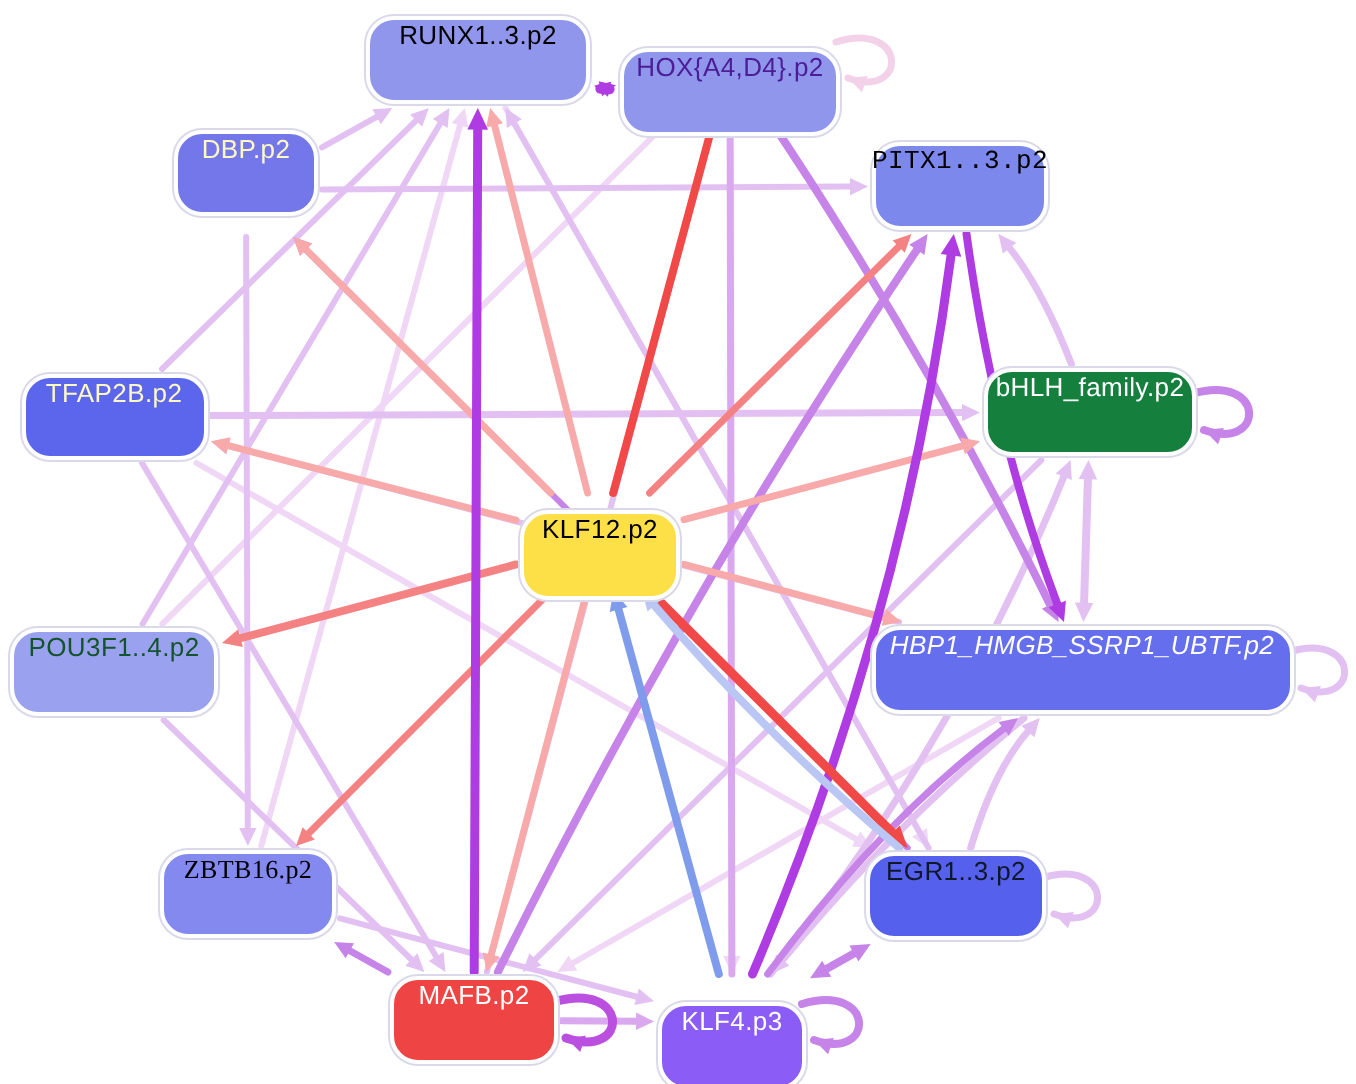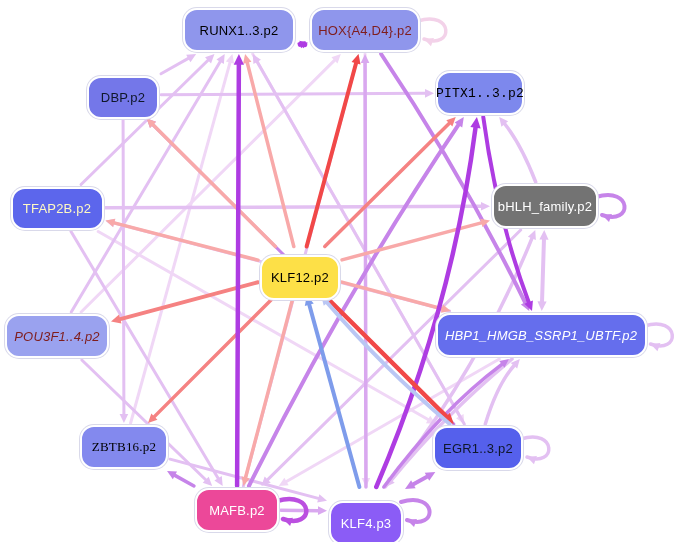--- a/index.html
+++ b/index.html
@@ -6,21 +6,21 @@
   #stage{
     position:relative;
     width:678px;height:542px;
     background:#ffffff;
     font-family:"Liberation Sans", sans-serif;
     overflow:hidden;
   }
   #edge-layer{position:absolute;left:0;top:0;width:678px;height:542px;}
   .node{
     position:absolute;
-    display:flex;align-items:center;justify-content:center;
+    display:flex;justify-content:center;
     border-radius:14px;
     border:2px solid #ffffff;
     box-shadow:0 0 0 1px #d9d9ea;
     box-sizing:border-box;
     font-size:13px;
     letter-spacing:0.2px;
     cursor:pointer;
     white-space:nowrap;
   }
   .node-label{pointer-events:none;}
@@ -141,49 +141,49 @@
       <polygon points="527,457 536.9370669273438,456.04234615779563 533.9627067586151,464.15423752705595" fill="#e3c0f2"></polygon>
       <path d="M 277 501 C 315 490, 315 530, 283 519" stroke="#bb4fe0" stroke-width="4.5" fill="none" stroke-linecap="round"></path>
       <polygon points="283,519 292.91552399371153,517.8403518076024 290.1068347937761,526.0110840255965" fill="#bb4fe0"></polygon>
       <path d="M 401 502 C 438 491, 438 531, 407 520" stroke="#c684e9" stroke-width="4" fill="none" stroke-linecap="round"></path>
       <polygon points="407,520 416.92650024046895,518.9384007460579 414.03719917819353,527.0809764670158" fill="#c684e9"></polygon>
     </svg>
 
   <div class="node" style="left: 183px; top: 8px; width: 112px; height: 44px; background: rgb(143, 150, 236); color: rgb(0, 0, 0);">
       <span class="node-label">RUNX1..3.p2</span>
     </div>
-  <div class="node" style="left: 310px; top: 8px; width: 110px; height: 44px; background: rgb(143, 150, 236); color: #7f1d1d;">
+  <div class="node" style="left: 310px; top: 24px; width: 110px; height: 44px; background: rgb(143, 150, 236); color: #4c1d95;">
       <span class="node-label">HOX{A4,D4}.p2</span>
     </div>
-  <div class="node" style="left: 87px; top: 76px; width: 72px; height: 43px; background: rgb(116, 119, 233); color: #0f172a;">
+  <div class="node" style="left: 87px; top: 65px; width: 72px; height: 43px; background: rgb(116, 119, 233); color: #fef9c3;">
       <span class="node-label">DBP.p2</span>
     </div>
   <div class="node" style="left: 436px; top: 71px; width: 88px; height: 44px; background: rgb(125, 136, 237); color: rgb(0, 0, 0); font-family: Liberation Mono, monospace;">
       <span class="node-label">PITX1..3.p2</span>
     </div>
   <div class="node" style="left: 10.5px; top: 186.5px; width: 93px; height: 43px; background: rgb(92, 102, 236); color: #fef9c3;">
       <span class="node-label">TFAP2B.p2</span>
     </div>
-  <div class="node" style="left: 492px; top: 184px; width: 106px; height: 44px; background: #737373; color: rgb(255, 255, 255);">
+  <div class="node" style="left: 492px; top: 184px; width: 106px; height: 44px; background: #15803d; color: rgb(255, 255, 255);">
       <span class="node-label">bHLH_family.p2</span>
     </div>
   <div class="node" style="left: 260px; top: 255px; width: 80px; height: 45px; background: #fde047; color: rgb(0, 0, 0);">
       <span class="node-label">KLF12.p2</span>
     </div>
-  <div class="node" style="left: 5px; top: 314px; width: 104px; height: 44px; background: rgb(154, 162, 239); color: #7f1d1d; font-style: italic;">
+  <div class="node" style="left: 5px; top: 314px; width: 104px; height: 44px; background: rgb(154, 162, 239); color: #14532d;">
       <span class="node-label">POU3F1..4.p2</span>
     </div>
   <div class="node" style="left: 435.5px; top: 313px; width: 211px; height: 44px; background: rgb(101, 110, 237); color: rgb(255, 255, 255); font-style: italic;">
       <span class="node-label">HBP1_HMGB_SSRP1_UBTF.p2</span>
     </div>
   <div class="node" style="left: 80px; top: 425px; width: 88px; height: 44px; background: rgb(131, 137, 238); color: rgb(0, 0, 0); font-family: Liberation Serif, serif;">
       <span class="node-label">ZBTB16.p2</span>
     </div>
   <div class="node" style="left: 433px; top: 426px; width: 90px; height: 44px; background: rgb(85, 96, 236); color: #0f172a;">
       <span class="node-label">EGR1..3.p2</span>
     </div>
-  <div class="node" style="left: 195px; top: 488px; width: 84px; height: 44px; background: #ec4899; color: rgb(255, 255, 255);">
+  <div class="node" style="left: 195px; top: 488px; width: 84px; height: 44px; background: #ef4444; color: rgb(255, 255, 255);">
       <span class="node-label">MAFB.p2</span>
     </div>
   <div class="node" style="left: 329px; top: 501px; width: 74px; height: 44px; background: #8b5cf6; color: rgb(255, 255, 255);">
       <span class="node-label">KLF4.p3</span>
     </div>
 </div>
 
 </body></html>

